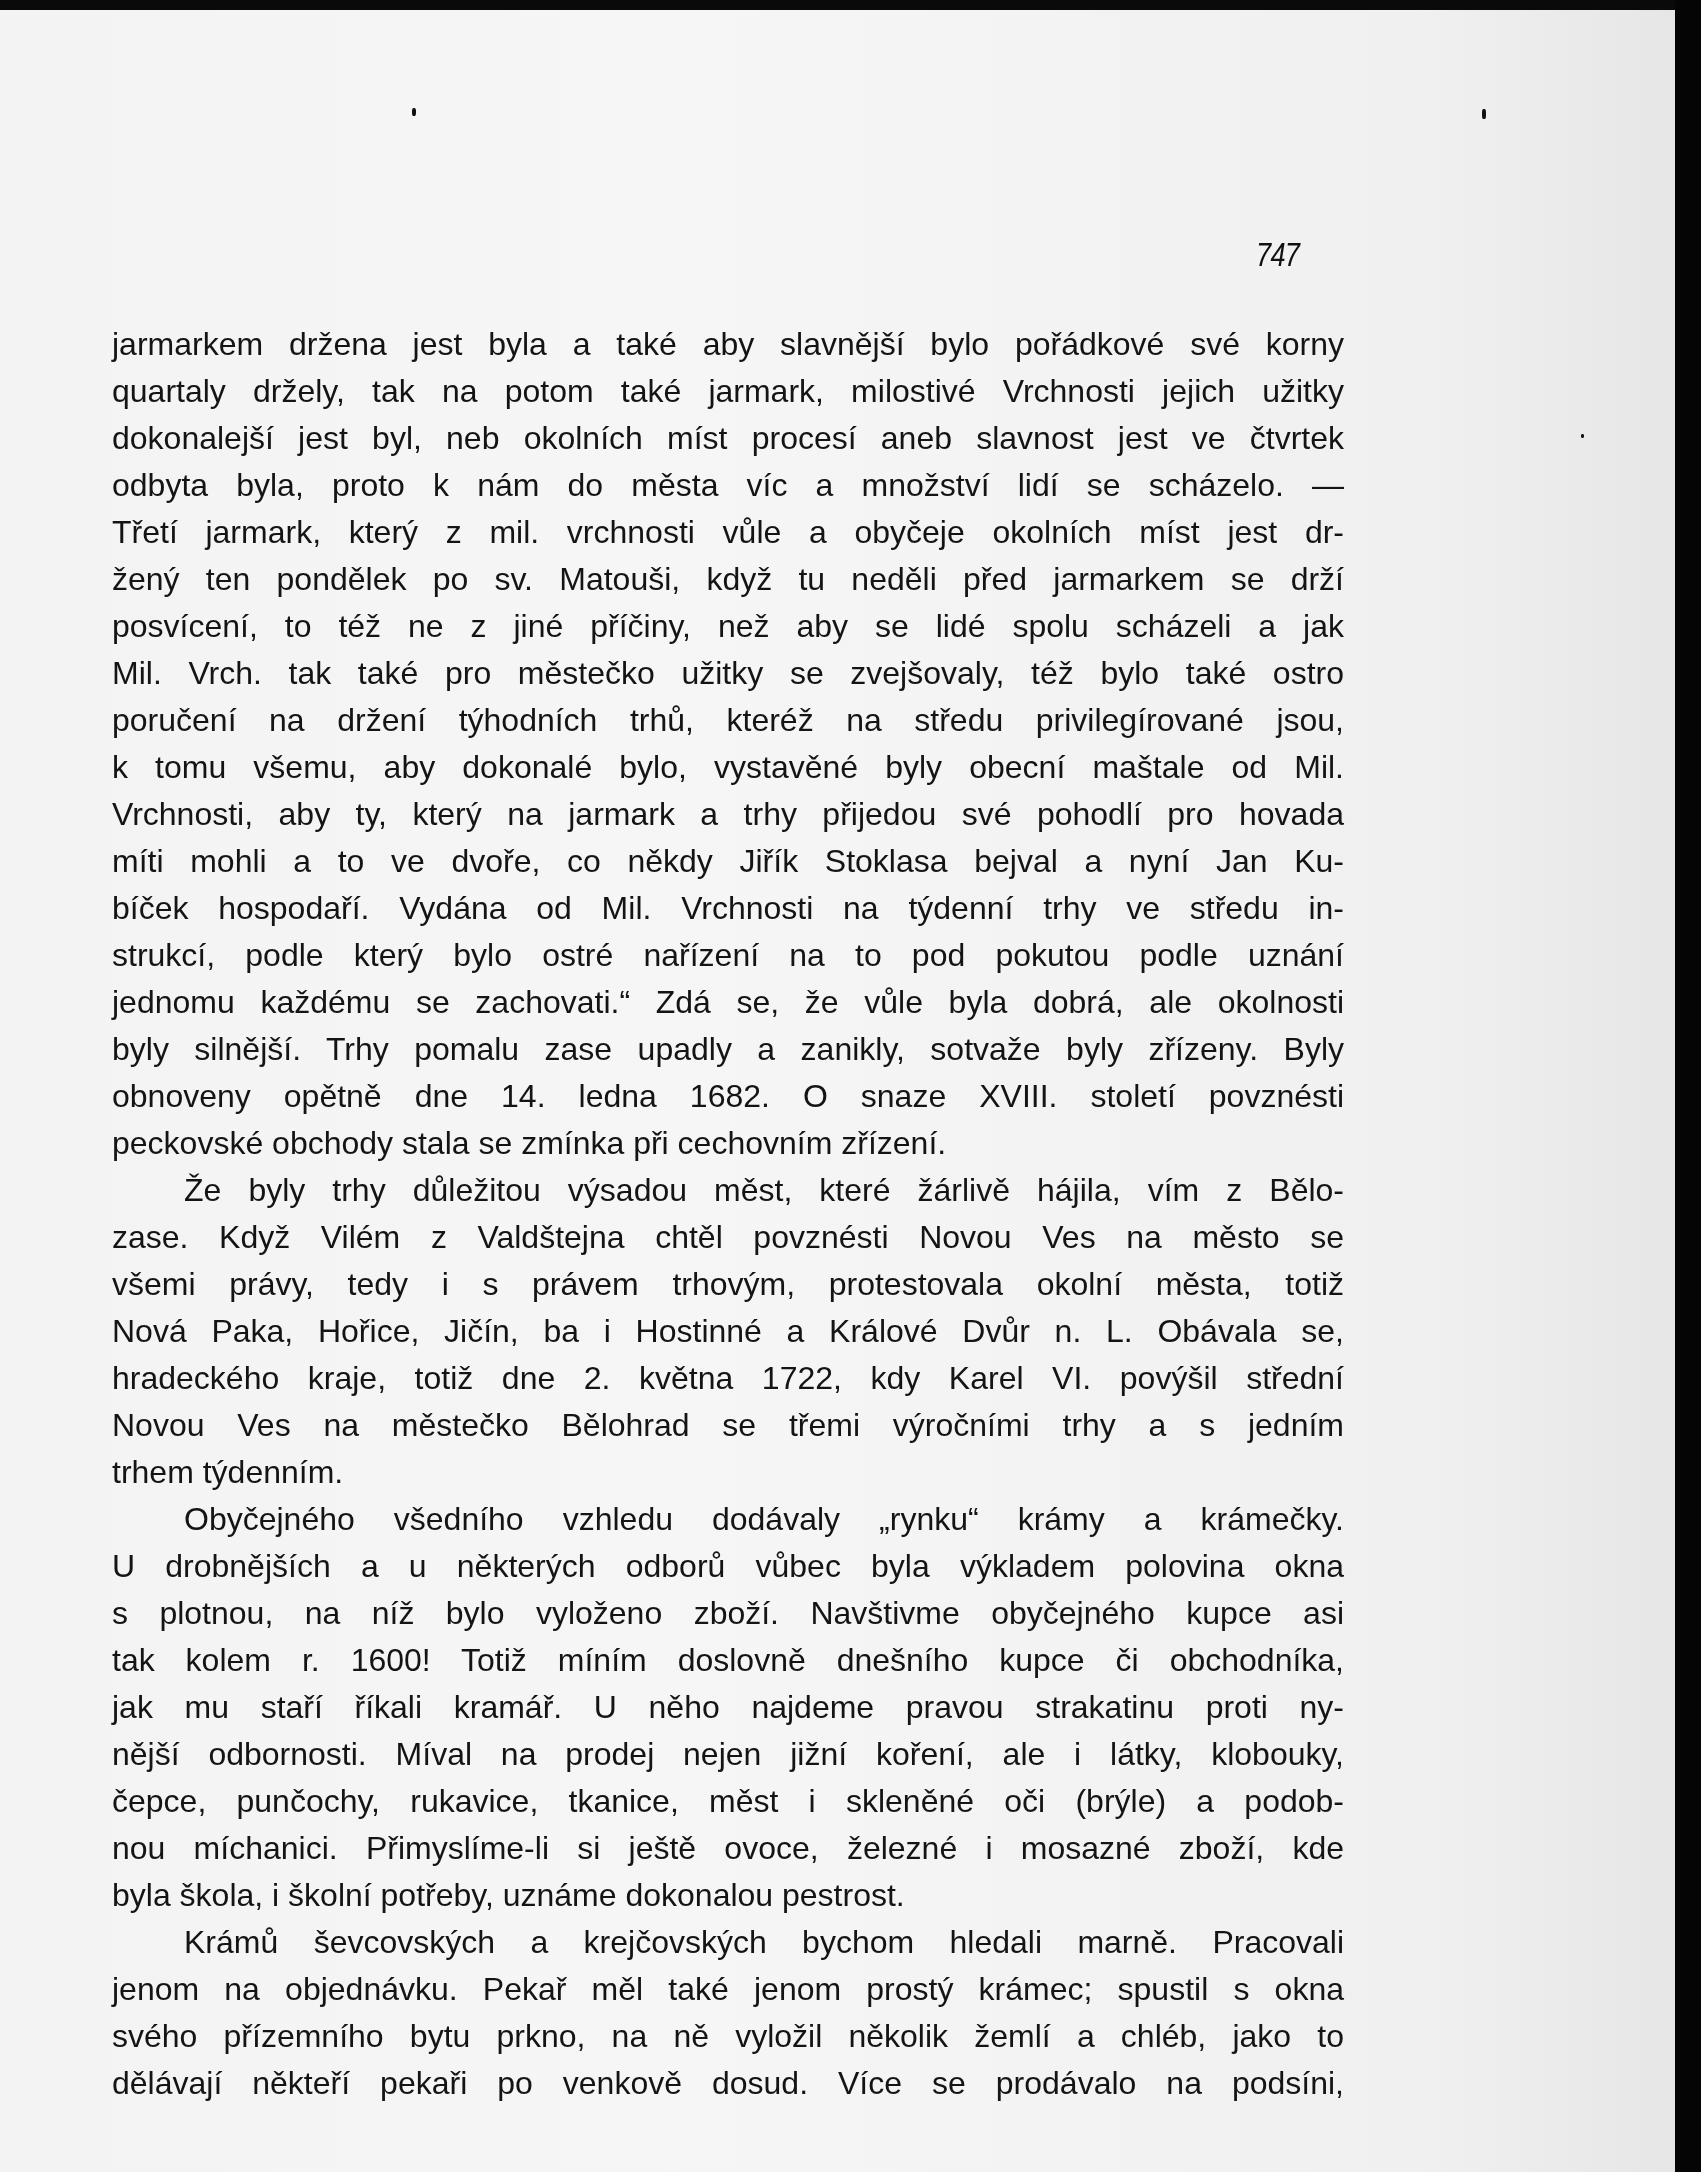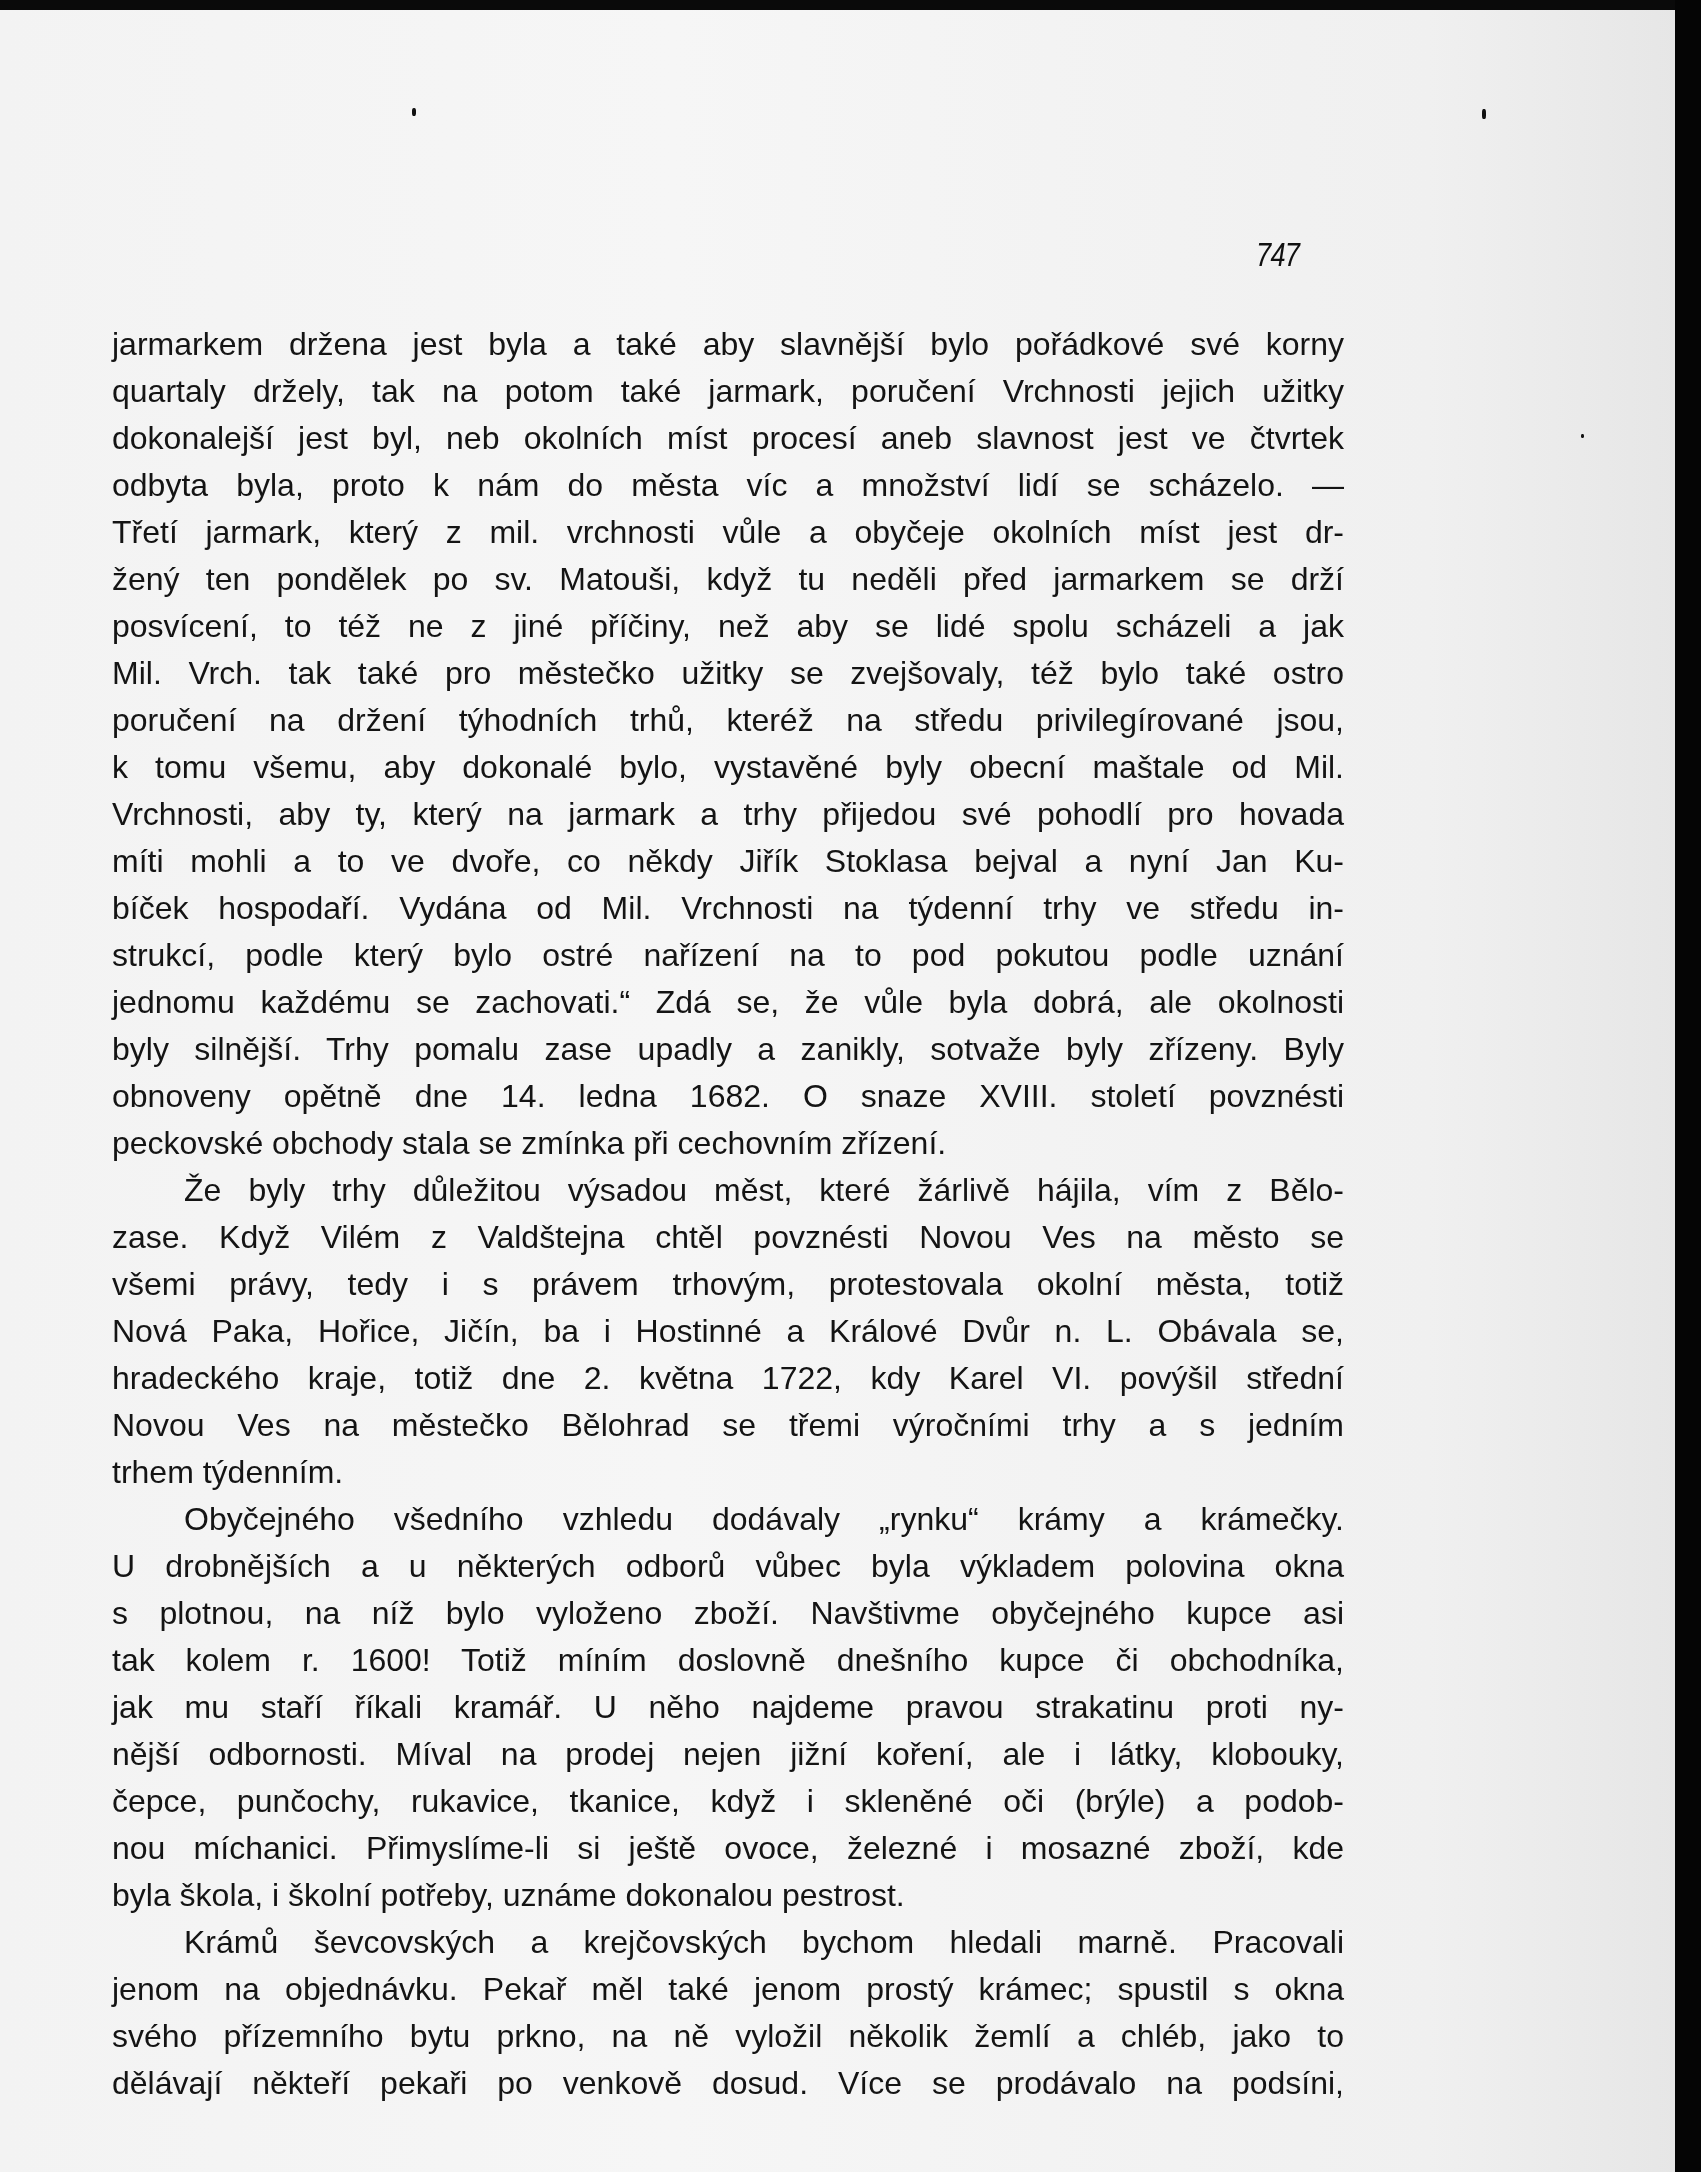--- a/index.html
+++ b/index.html
@@ -83,21 +83,21 @@
 
 <div class="speck" style="left:412px;top:108px;width:4.3px;height:7.8px;"></div>
 <div class="speck" style="left:1482px;top:109px;width:3.5px;height:9.6px;"></div>
 <div class="speck" style="left:1581px;top:434px;width:2.6px;height:4.3px;"></div>
 
 <div class="page-number">747</div>
 
 <div class="body-text" id="body-text">
     <div>
       <span class="line" style="width: 1232px;">jarmarkem držena jest byla a také aby slavnější bylo pořádkové své korny</span>
-      <span class="line" style="width: 1232px;">quartaly držely, tak na potom také jarmark, poručení Vrchnosti jejich užitky</span>
+      <span class="line" style="width: 1232px;">quartaly držely, tak na potom také jarmark, milostivé Vrchnosti jejich užitky</span>
       <span class="line" style="width: 1232px;">dokonalejší jest byl, neb okolních míst procesí aneb slavnost jest ve čtvrtek</span>
       <span class="line" style="width: 1232px;">odbyta byla, proto k nám do města víc a množství lidí se scházelo. —</span>
       <span class="line" style="width: 1232px;">Třetí jarmark, který z mil. vrchnosti vůle a obyčeje okolních míst jest dr-</span>
       <span class="line" style="width: 1232px;">žený ten pondělek po sv. Matouši, když tu neděli před jarmarkem se drží</span>
       <span class="line" style="width: 1232px;">posvícení, to též ne z jiné příčiny, než aby se lidé spolu scházeli a jak</span>
       <span class="line" style="width: 1232px;">Mil. Vrch. tak také pro městečko užitky se zvejšovaly, též bylo také ostro</span>
       <span class="line" style="width: 1232px;">poručení na držení týhodních trhů, kteréž na středu privilegírované jsou,</span>
       <span class="line" style="width: 1232px;">k tomu všemu, aby dokonalé bylo, vystavěné byly obecní maštale od Mil.</span>
       <span class="line" style="width: 1232px;">Vrchnosti, aby ty, který na jarmark a trhy přijedou své pohodlí pro hovada</span>
       <span class="line" style="width: 1232px;">míti mohli a to ve dvoře, co někdy Jiřík Stoklasa bejval a nyní Jan Ku-</span>
@@ -117,21 +117,21 @@
       <span class="line" style="width: 1232px;">Novou Ves na městečko Bělohrad se třemi výročními trhy a s jedním</span>
       <span class="line last">trhem týdenním.</span>
     </div>
     <div>
       <span class="line indent" style="width: 1160px;">Obyčejného všedního vzhledu dodávaly „rynku“ krámy a krámečky.</span>
       <span class="line" style="width: 1232px;">U drobnějších a u některých odborů vůbec byla výkladem polovina okna</span>
       <span class="line" style="width: 1232px;">s plotnou, na níž bylo vyloženo zboží. Navštivme obyčejného kupce asi</span>
       <span class="line" style="width: 1232px;">tak kolem r. 1600! Totiž míním doslovně dnešního kupce či obchodníka,</span>
       <span class="line" style="width: 1232px;">jak mu staří říkali kramář. U něho najdeme pravou strakatinu proti ny-</span>
       <span class="line" style="width: 1232px;">nější odbornosti. Míval na prodej nejen jižní koření, ale i látky, klobouky,</span>
-      <span class="line" style="width: 1232px;">čepce, punčochy, rukavice, tkanice, když i skleněné oči (brýle) a podob-</span>
+      <span class="line" style="width: 1232px;">čepce, punčochy, rukavice, tkanice, měst i skleněné oči (brýle) a podob-</span>
       <span class="line" style="width: 1232px;">nou míchanici. Přimyslíme-li si ještě ovoce, železné i mosazné zboží, kde</span>
       <span class="line last">byla škola, i školní potřeby, uznáme dokonalou pestrost.</span>
     </div>
     <div>
       <span class="line indent" style="width: 1160px;">Krámů ševcovských a krejčovských bychom hledali marně. Pracovali</span>
       <span class="line" style="width: 1232px;">jenom na objednávku. Pekař měl také jenom prostý krámec; spustil s okna</span>
       <span class="line" style="width: 1232px;">svého přízemního bytu prkno, na ně vyložil několik žemlí a chléb, jako to</span>
       <span class="line" style="width: 1232px;">dělávají někteří pekaři po venkově dosud. Více se prodávalo na podsíni,</span>
     </div>
   </div>

